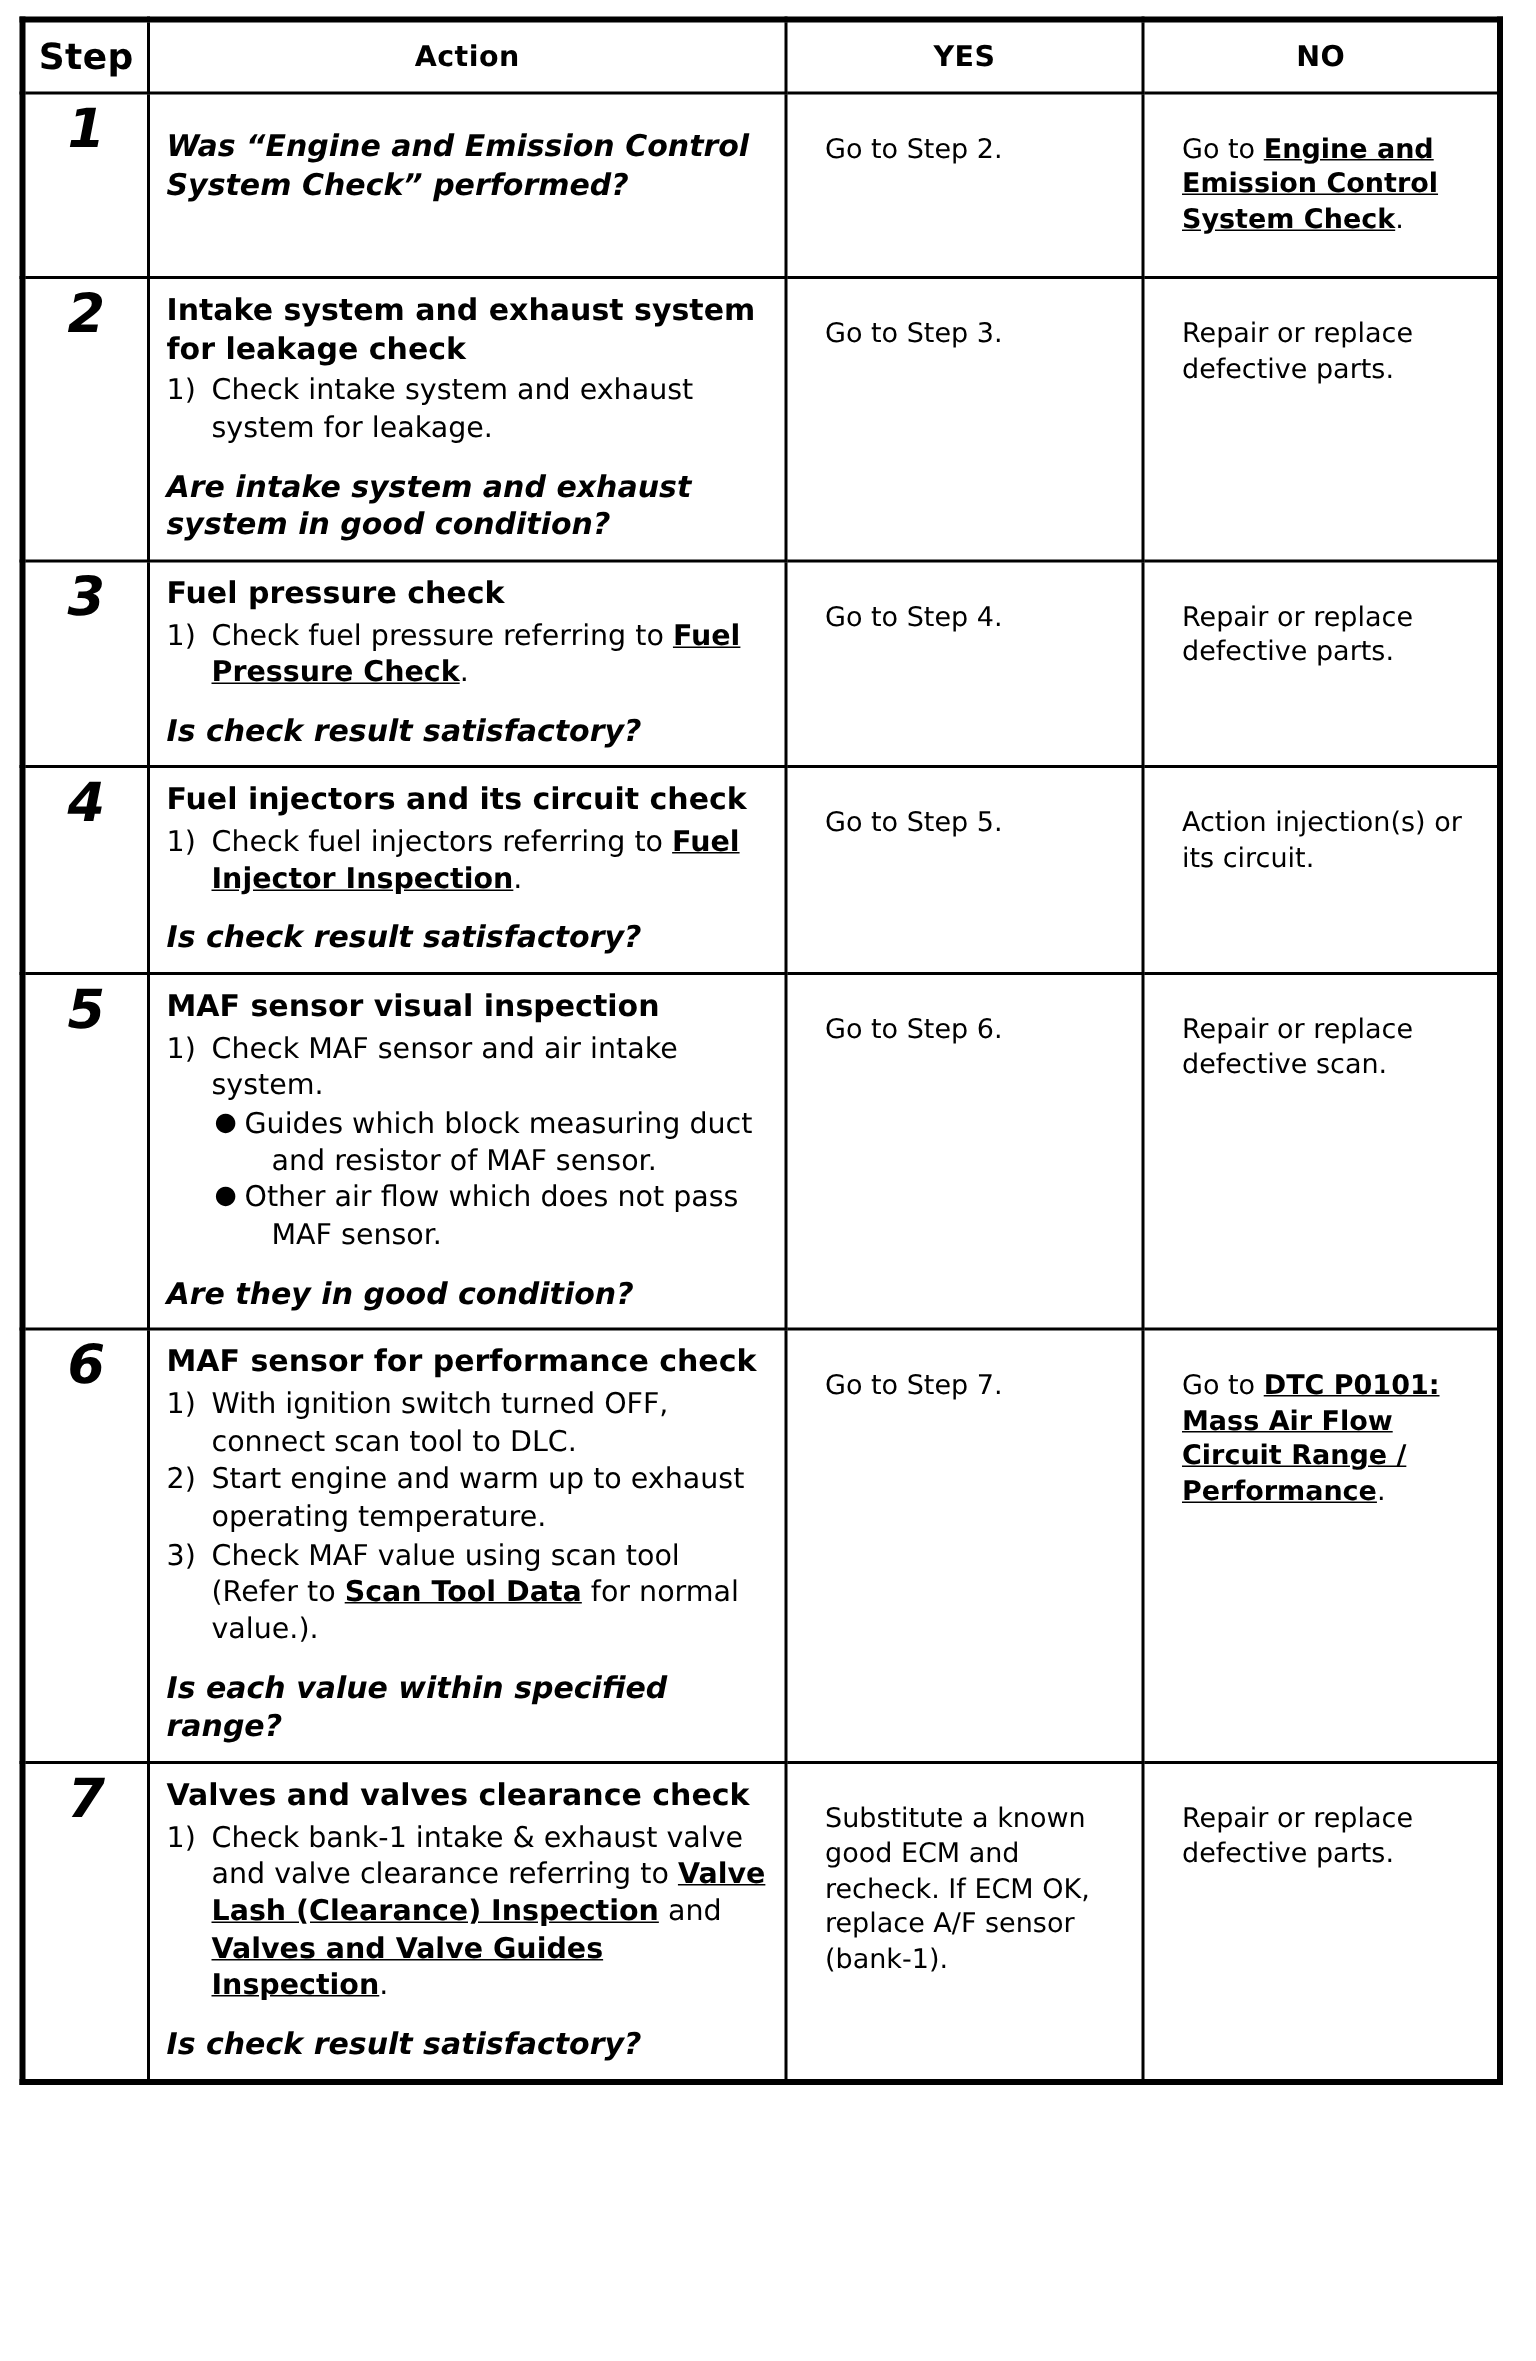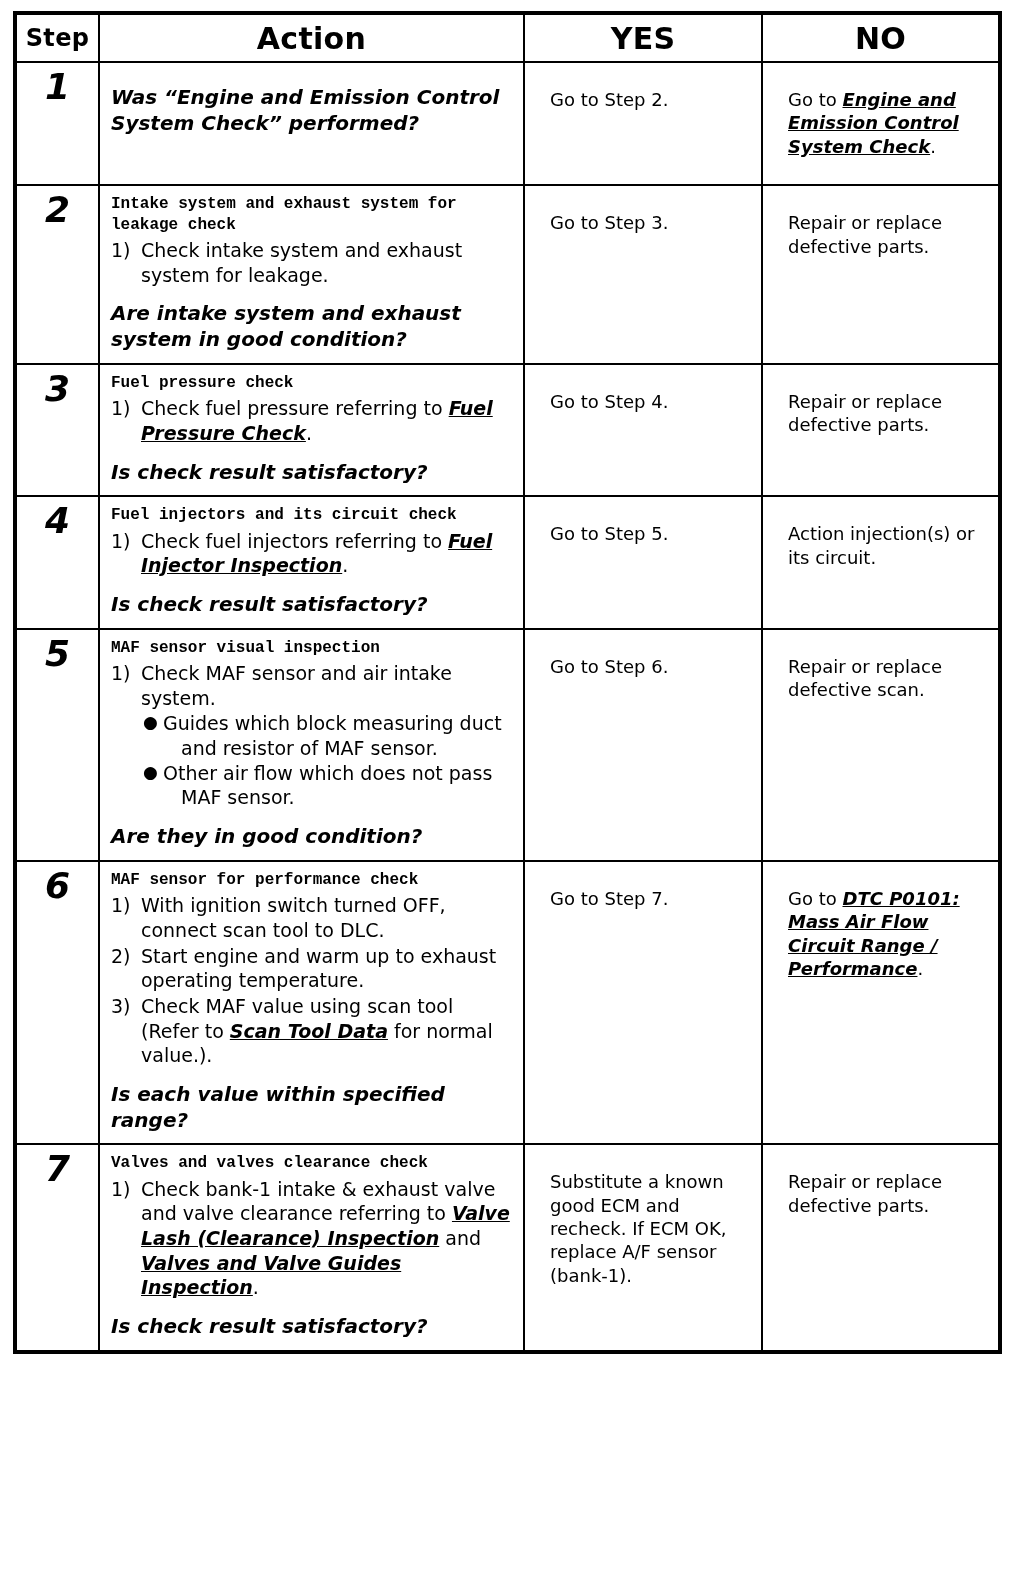--- a/index.html
+++ b/index.html
@@ -27,21 +27,21 @@
 
   col.c-step{width:84px;}
   col.c-action{width:425px;}
   col.c-yes{width:238px;}
   col.c-no{width:238px;}
 
   thead th{
     text-align:center;
     vertical-align:middle;
     font-weight:bold;
-    font-size:30px;
+    font-size:19px;
     letter-spacing:0.3px;
     height:46px;
     padding:0 2px;
   }
   thead th.h-step{font-size:24px;}
 
   tbody td{
     vertical-align:top;
     padding:8px 9px 10px 9px;
   }
@@ -62,24 +62,23 @@
   tbody td.yes-cell, tbody td.no-cell{
     font-size:18px;
     line-height:1.30;
     padding-left:9px;
     padding-right:6px;
     padding-top:9px;
   }
 
   .a-title{
     font-weight:bold;
-    font-size:16px;
+    font-size:20px;
     line-height:1.28;
     margin:0 0 3px 0;
-    font-family:Liberation Mono, monospace;
   }
   .a-question{
     font-weight:bold;
     font-style:italic;
     font-size:20px;
     line-height:1.28;
     margin:14px 0 0 0;
   }
   .steps{
     margin:2px 0 0 0;
@@ -121,21 +120,20 @@
     flex:1 1 auto;
     padding-left:0;
     text-indent:0;
   }
   .bullets li .btxt{ padding-left:0; }
   .bullets li{ }
   .b-hang{ display:block; padding-left:18px; text-indent:-18px; }
 
   .lnk{
     font-weight:bold;
-    font-style:italic;
     text-decoration:underline;
     white-space:normal;
   }
   .yes-cell p,.no-cell p{margin:16px;}
 </style>
 </head>
 <body>
 
 <div class="sheet">
   <table class="flow">

